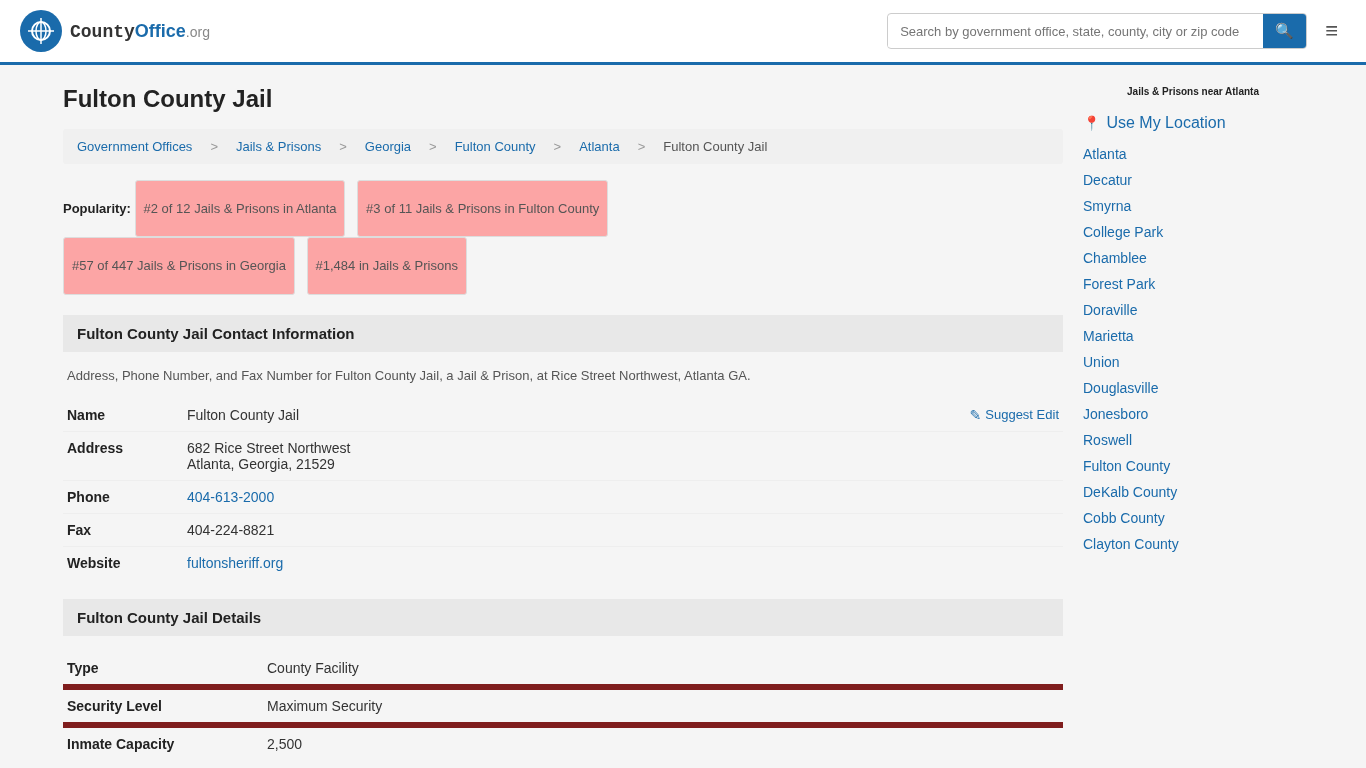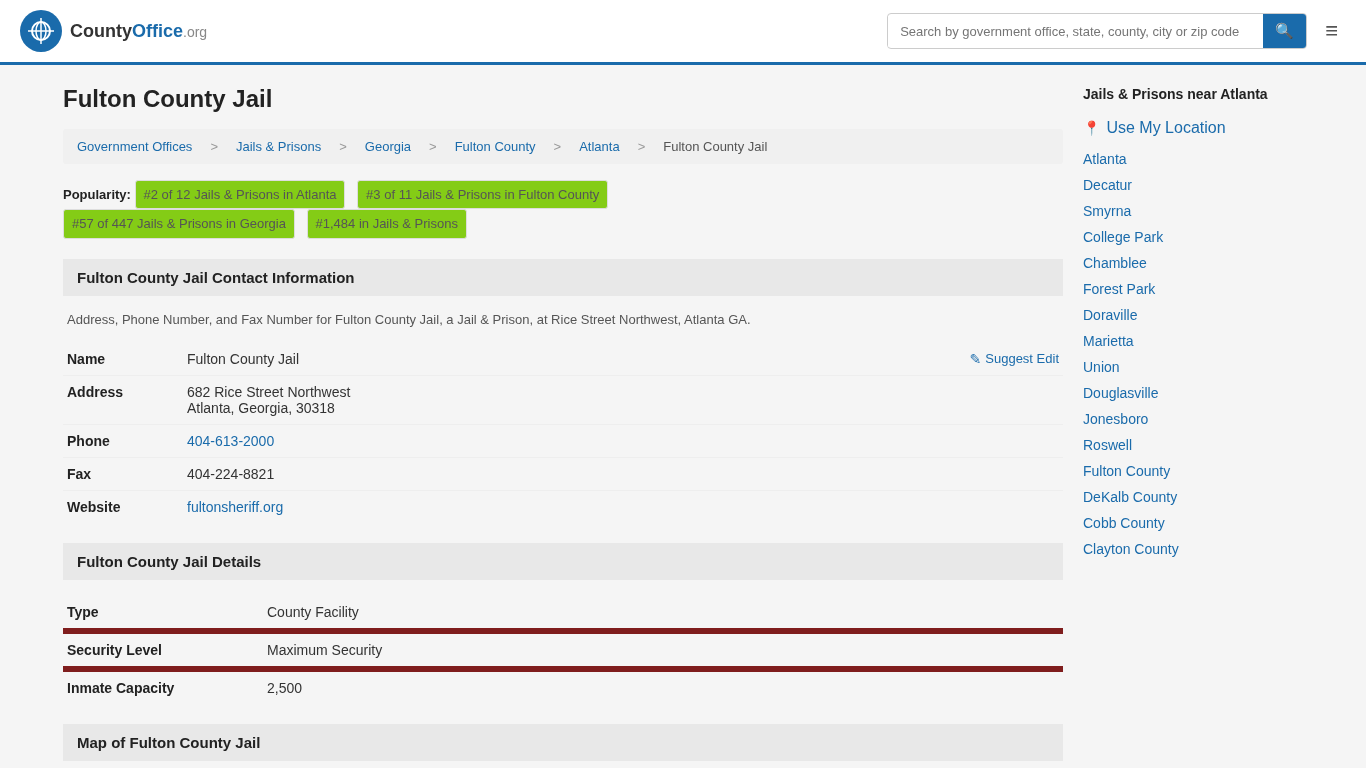--- a/index.html
+++ b/index.html
@@ -112,23 +112,23 @@
 
     
     .popularity-section {
       font-size: 13px;
       color: #555;
       margin-bottom: 20px;
       line-height: 1.8;
     }
     .popularity-section strong { color: #222; }
     .popularity-section .badge {
-      background: #84cc16;
+      background: #fca5a5;
       border: 1px solid #ddd;
-      padding: 2px 8px;
+      padding: 16px 8px;
       border-radius: 3px;
       margin-right: 8px;
       display: inline-block;
     }
 
     
     .section-header {
       background: #e8e8e8;
       padding: 10px 14px;
       font-size: 15px;
@@ -203,25 +203,26 @@
       padding: 0 4px;
       margin-bottom: 4px;
     }
     .map-desc a {
       color: #1a6bab;
       text-decoration: underline;
     }
 
     
     .sidebar-title {
-      font-size: 14px;
+      font-size: 10px;
       font-weight: bold;
       color: #222;
       margin-bottom: 16px;
       line-height: 1.3;
+      text-align: center;
     }
     .sidebar-location {
       display: flex;
       align-items: center;
       gap: 6px;
       margin-bottom: 14px;
     }
     .sidebar-location a {
       color: #1a6bab;
       text-decoration: none;
@@ -253,21 +254,21 @@
     <div class="logo-icon">
       <svg width="30" height="30" viewBox="0 0 30 30">
         <circle cx="15" cy="15" r="13" fill="#1a6bab"></circle>
         <circle cx="15" cy="15" r="9" fill="none" stroke="#fff" stroke-width="2"></circle>
         <line x1="15" y1="2" x2="15" y2="28" stroke="#fff" stroke-width="1.5"></line>
         <line x1="2" y1="15" x2="28" y2="15" stroke="#fff" stroke-width="1.5"></line>
         <ellipse cx="15" cy="15" rx="5" ry="9" fill="none" stroke="#fff" stroke-width="1.5"></ellipse>
       </svg>
     </div>
     <div>
-      <span style="font-weight:bold; font-size:18px; color:#333;">County</span><span style="font-weight:bold; font-size:18px; color:#1a6bab;">Office</span><span style="font-size:14px; color:#888;">.org</span>
+      <span style="font-weight:bold; font-size:18px; color:#333;font-family:Liberation Mono, monospace;">County</span><span style="font-weight:bold; font-size:18px; color:#1a6bab;">Office</span><span style="font-size:14px; color:#888;">.org</span>
     </div>
   </div>
   <div class="header-right">
     <div class="search-bar">
       <input type="text" placeholder="Search by government office, state, county, city or zip code" style="">
       <button>
         <span>🔍</span>
       </button>
     </div>
     <div class="menu-icon">≡</div>
@@ -315,21 +316,21 @@
           <a href="#" class="suggest-edit">
             <span style="font-size:14px;">✎</span>
             <span>Suggest Edit</span>
           </a>
         </td>
       </tr>
       <tr>
         <td>Address</td>
         <td>
           <div>682 Rice Street Northwest</div>
-          <div>Atlanta, Georgia, 30318</div>
+          <div>Atlanta, Georgia, 21529</div>
         </td>
       </tr>
       <tr>
         <td>Phone</td>
         <td>
           <a href="tel:4046132000">404-613-2000</a>
         </td>
       </tr>
       <tr>
         <td>Fax</td>

